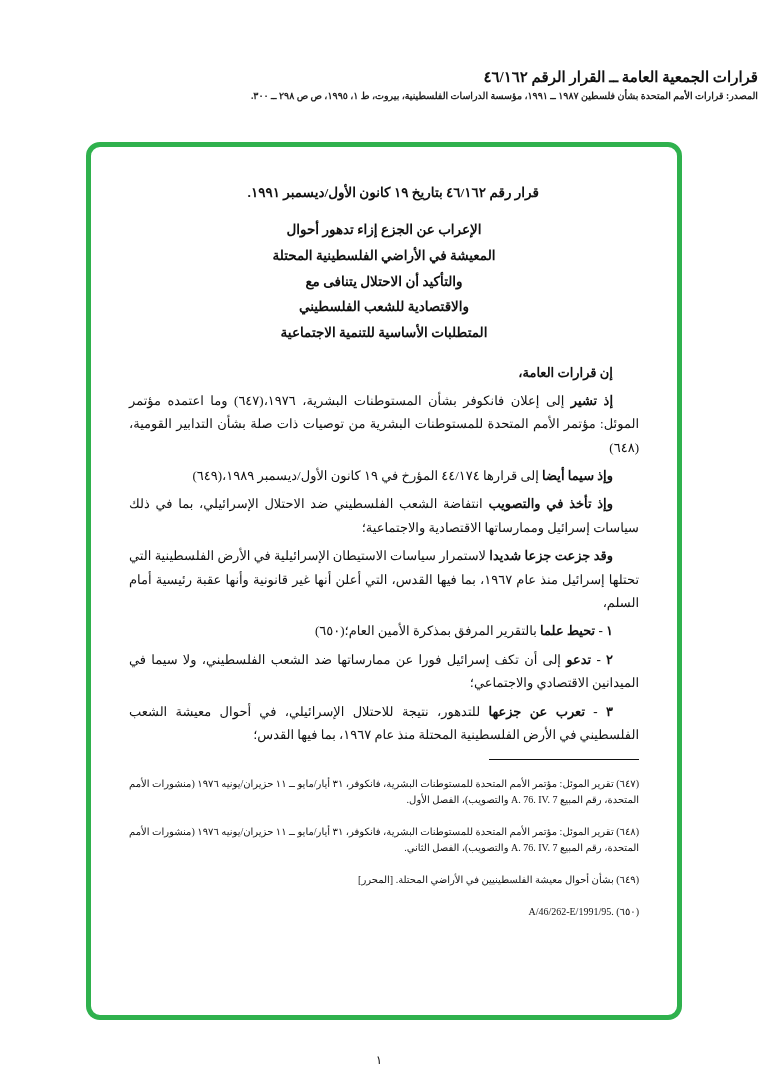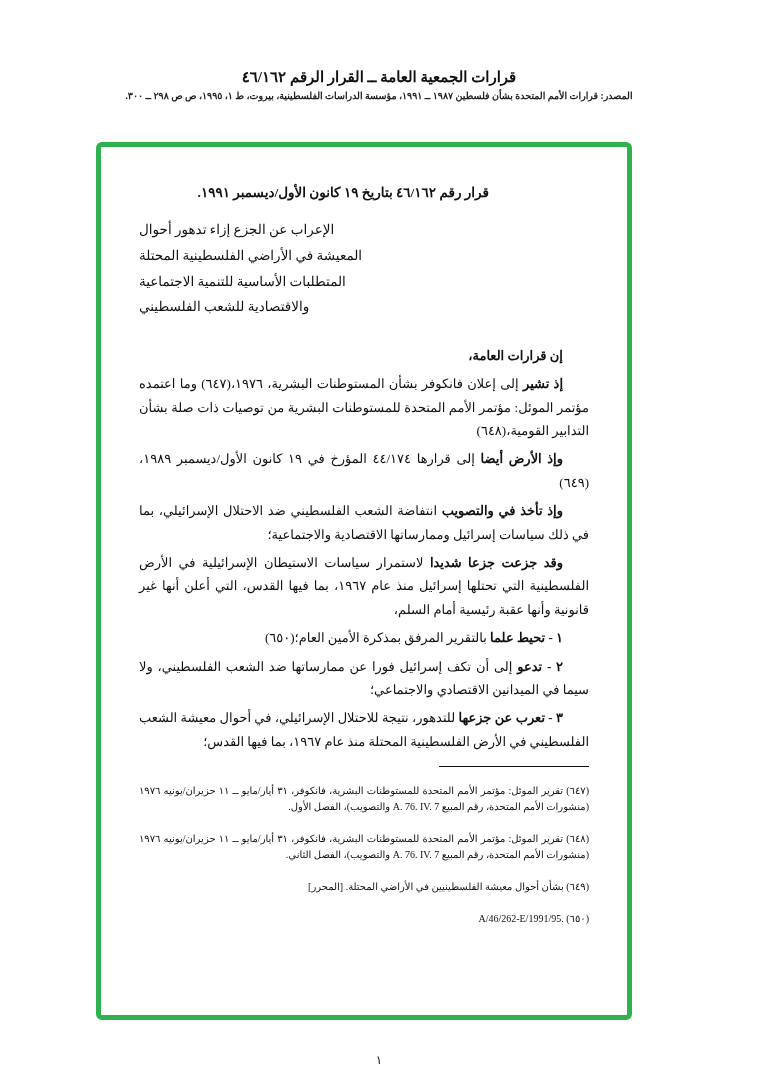--- a/index.html
+++ b/index.html
@@ -4,47 +4,47 @@
 <style>
   html,body{margin:0;padding:0;background:#ffffff;}
   .page{
     position:relative;
     width:758px;height:1078px;
     background:#ffffff;
     overflow:hidden;
     font-family:"Liberation Serif","DejaVu Serif",serif;
     color:#111;
   }
-  .header{position:absolute;top:68px;left:0;right:0;text-align:center;direction:rtl;}
+  .header{position:absolute;top:68px;left:0;right:0;text-align:right;direction:rtl;}
   .header-title{font-size:15px;font-weight:bold;letter-spacing:0.2px;}
   .header-source{font-size:9.5px;margin-top:4px;font-weight:bold;color:#222;}
   .frame{
-    position:absolute;top:142px;left:96px;
-    width:536px;height:878px;
+    position:absolute;top:142px;left:86px;
+    width:596px;height:878px;
     box-sizing:border-box;
     border:5px solid #2fb14d;
-    border-radius:6px;
+    border-radius:14px;
     background:#ffffff;
     padding:34px 38px 14px 38px;
     overflow:hidden;
   }
   .content{direction:rtl;font-size:13px;line-height:1.8;text-align:justify;}
   .res-line{
     margin:0 0 12px 0;
     font-weight:bold;
     font-size:13.5px;
     text-align:right;
     padding-right:100px;
   }
   .doc-title{
-    text-align:left;
-    font-weight:normal;
+    text-align:center;
+    font-weight:bold;
     font-size:13.5px;
     line-height:1.9;
-    margin:4px auto 24px auto;
+    margin:4px auto 15px auto;
   }
   .para{margin:0 0 5px 0;text-indent:26px;}
   .opening{font-weight:bold;}
   .lead,.pnum{font-weight:bold;}
   .footnote-rule{
     width:150px;height:1px;background:#111;
     margin:13px 0 9px auto;
   }
   .footnote{
     font-size:10px;line-height:1.6;
@@ -67,29 +67,30 @@
   </div>
 
   <div class="frame" style="border-color: rgb(47, 177, 77);">
     <div class="content" dir="rtl" lang="ar">
 
       <p class="res-line">قرار رقم ٤٦/١٦٢ بتاريخ ١٩ كانون الأول/ديسمبر ١٩٩١.</p>
 
       <div class="doc-title">
         <div>الإعراب عن الجزع إزاء تدهور أحوال</div>
         <div>المعيشة في الأراضي الفلسطينية المحتلة</div>
+        <div>والتأكيد أن الاحتلال يتنافى مع</div>
+        <div>والاقتصادية للشعب الفلسطيني</div>
         <div>المتطلبات الأساسية للتنمية الاجتماعية</div>
-        <div>والاقتصادية للشعب الفلسطيني</div>
       </div>
 
       <p class="para opening">إن قرارات العامة،</p>
 
       <p class="para"><b class="lead">إذ تشير</b> <span>إلى إعلان فانكوفر بشأن المستوطنات البشرية، ١٩٧٦،(٦٤٧) وما اعتمده مؤتمر الموئل: مؤتمر الأمم المتحدة للمستوطنات البشرية من توصيات ذات صلة بشأن التدابير القومية،(٦٤٨)</span></p>
 
-      <p class="para"><b class="lead">وإذ الأرض أيضا</b> <span>إلى قرارها ٤٤/١٧٤ المؤرخ في ١٩ كانون الأول/ديسمبر ١٩٨٩،(٦٤٩)</span></p>
+      <p class="para"><b class="lead">وإذ سيما أيضا</b> <span>إلى قرارها ٤٤/١٧٤ المؤرخ في ١٩ كانون الأول/ديسمبر ١٩٨٩،(٦٤٩)</span></p>
 
       <p class="para"><b class="lead">وإذ تأخذ في والتصويب</b> <span>انتفاضة الشعب الفلسطيني ضد الاحتلال الإسرائيلي، بما في ذلك سياسات إسرائيل وممارساتها الاقتصادية والاجتماعية؛</span></p>
 
       <p class="para"><b class="lead">وقد جزعت جزعا شديدا</b> <span>لاستمرار سياسات الاستيطان الإسرائيلية في الأرض الفلسطينية التي تحتلها إسرائيل منذ عام ١٩٦٧، بما فيها القدس، التي أعلن أنها غير قانونية وأنها عقبة رئيسية أمام السلم،</span></p>
 
       <p class="para"><b class="pnum">١ -</b> <b class="lead">تحيط علما</b> <span>بالتقرير المرفق بمذكرة الأمين العام؛(٦٥٠)</span></p>
 
       <p class="para"><b class="pnum">٢ -</b> <b class="lead">تدعو</b> <span>إلى أن تكف إسرائيل فورا عن ممارساتها ضد الشعب الفلسطيني، ولا سيما في الميدانين الاقتصادي والاجتماعي؛</span></p>
 
       <p class="para"><b class="pnum">٣ -</b> <b class="lead">تعرب عن جزعها</b> <span>للتدهور، نتيجة للاحتلال الإسرائيلي، في أحوال معيشة الشعب الفلسطيني في الأرض الفلسطينية المحتلة منذ عام ١٩٦٧، بما فيها القدس؛</span></p>

